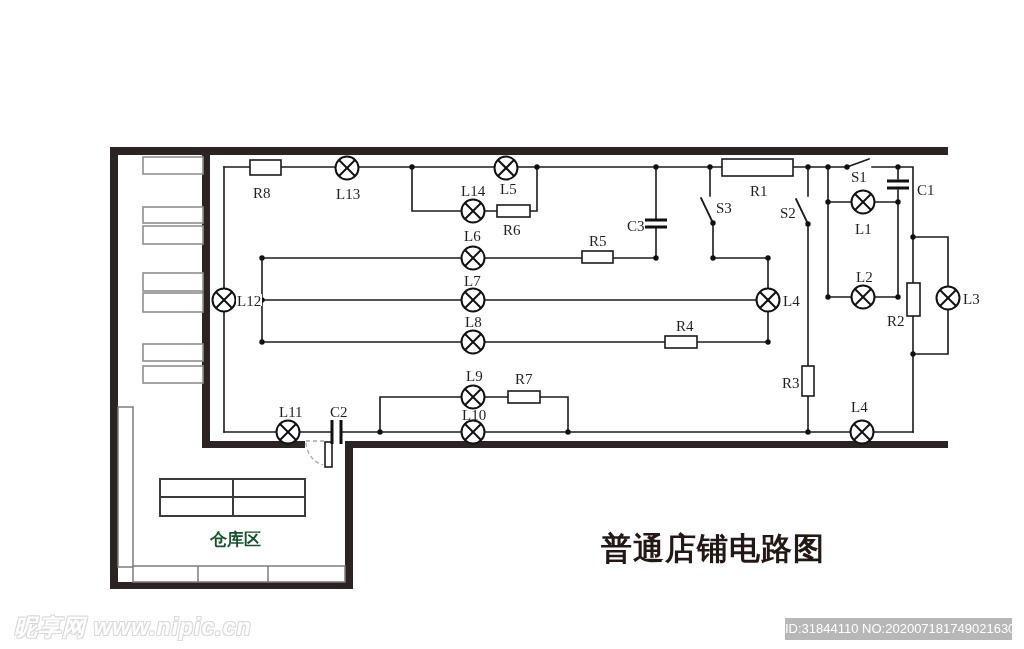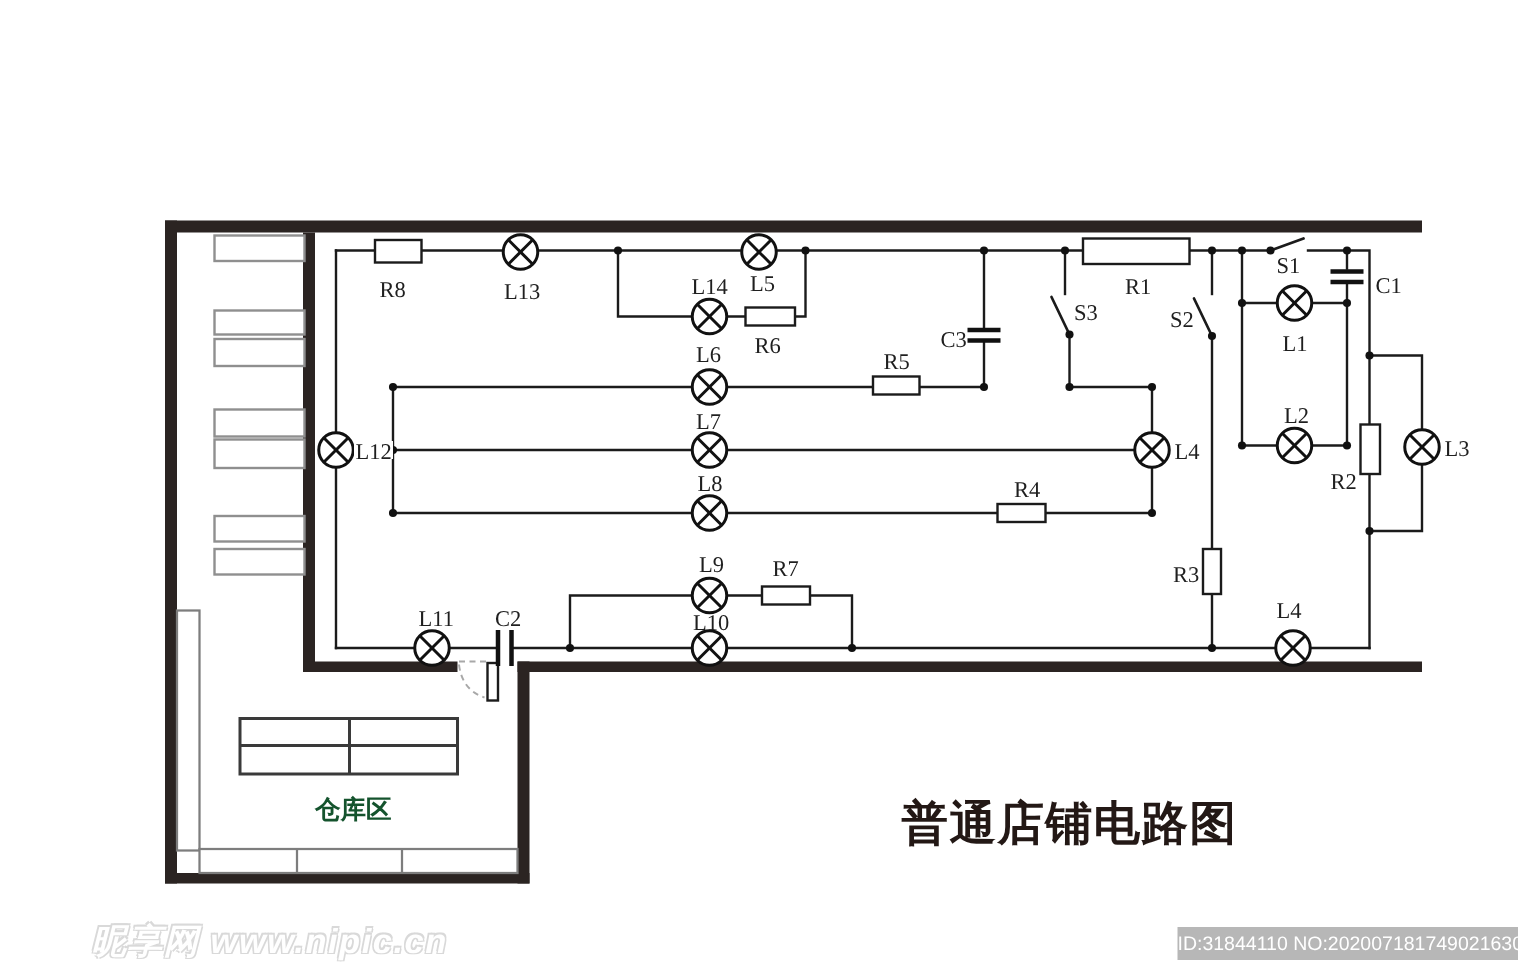--- a/index.html
+++ b/index.html
@@ -17,21 +17,21 @@
   .shelf{fill:#ffffff;stroke:#8f8f8f;stroke-width:1.6;}
   .furn{fill:#ffffff;stroke:#3a3a3a;stroke-width:2;}
   .cnt{fill:#ffffff;stroke:#7d7d7d;stroke-width:1.5;}
   .dash{stroke:#a8a8a8;stroke-width:1.3;fill:none;stroke-dasharray:4 3;}
   .lbl{font-family:"Liberation Serif",serif;font-size:15px;fill:#1f1f1f;}
   .title{position:absolute;left:601px;top:528px;font-size:31px;font-weight:700;
          color:#231815;letter-spacing:1px;white-space:nowrap;}
   .roomlbl{position:absolute;left:210px;top:528px;font-size:17px;font-weight:700;color:#14532d;}
   .wm{position:absolute;left:14px;top:612px;font-size:23px;font-weight:700;font-style:italic;
       color:#ffffff;white-space:nowrap;letter-spacing:1px;
-      text-shadow:-1px -1px 0 #d9d9d9,1px -1px 0 #d9d9d9,-1px 1px 0 #d9d9d9,1px 1px 0 #d9d9d9;margin-left:47px;}
+      text-shadow:-1px -1px 0 #d9d9d9,1px -1px 0 #d9d9d9,-1px 1px 0 #d9d9d9,1px 1px 0 #d9d9d9;}
   .badge{position:absolute;left:785px;top:618px;width:227px;height:22px;background:#b7b7b7;
          color:#ffffff;font-size:13px;line-height:22px;text-align:center;white-space:nowrap;}
 </style>
 </head>
 <body>
 
 <div id="canvas">
 
 <svg width="1024" height="649" viewBox="0 0 1024 649">
 

